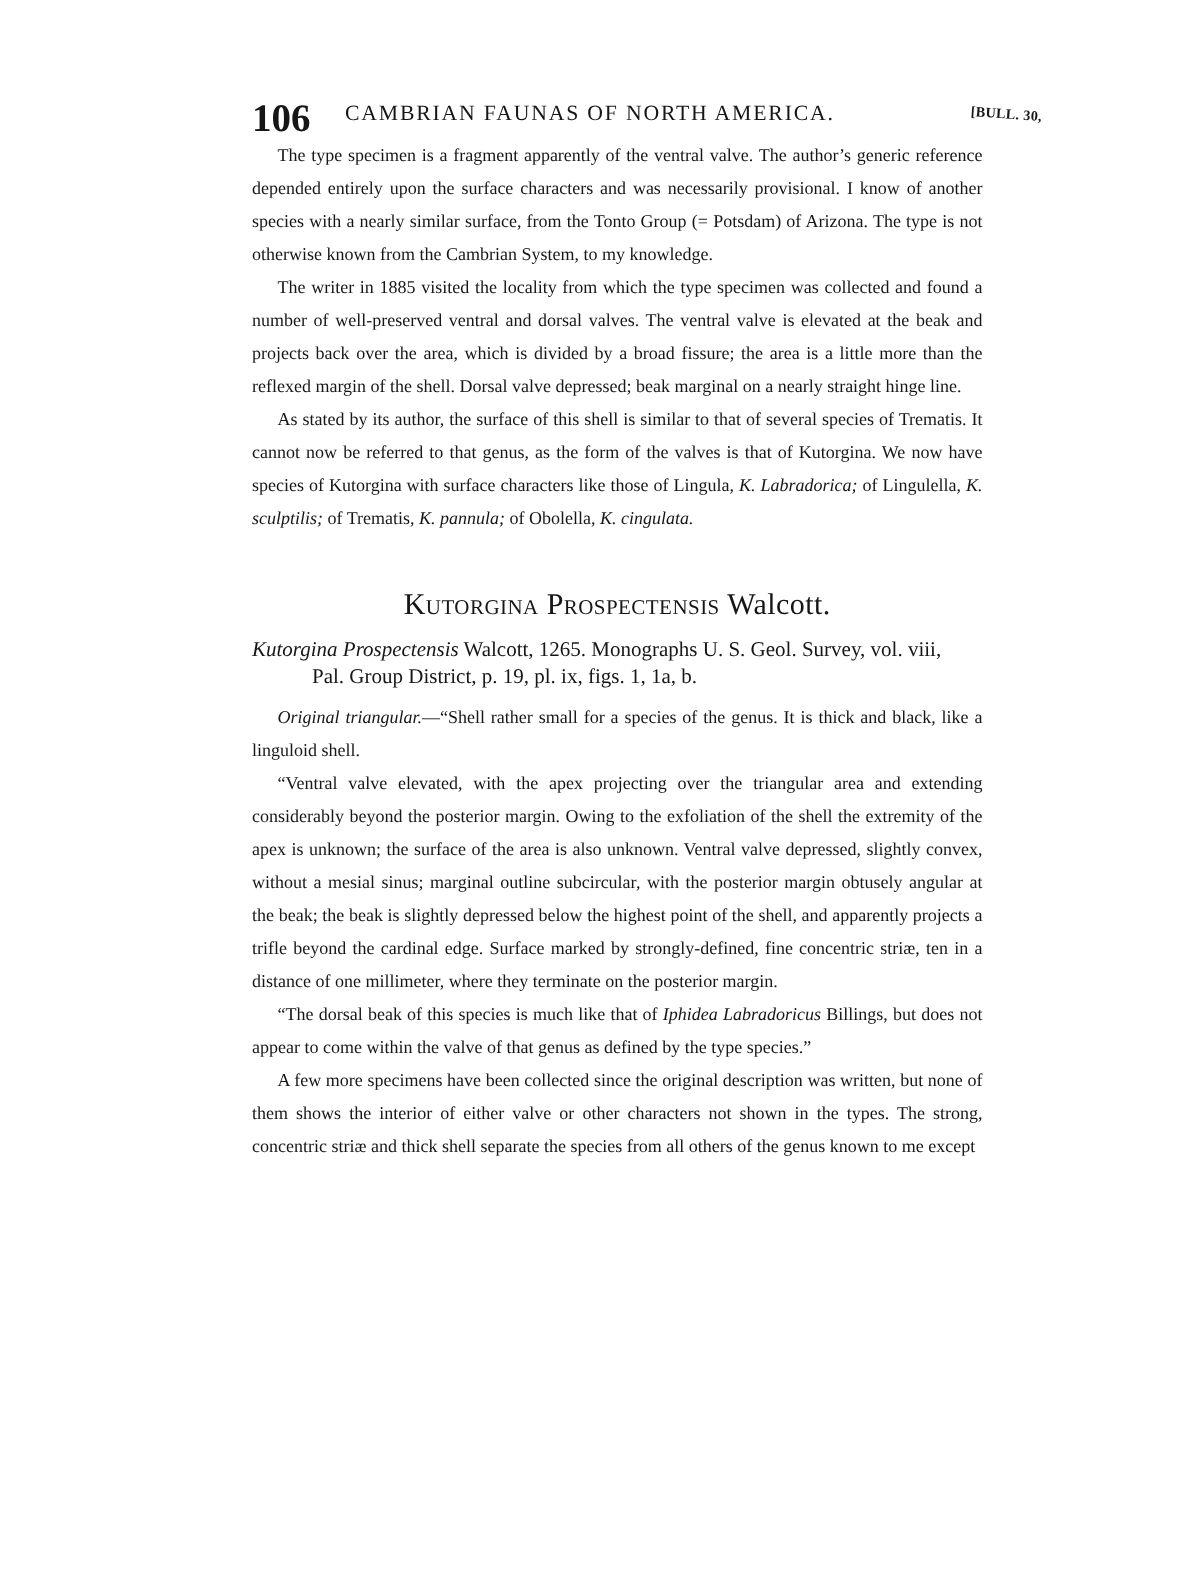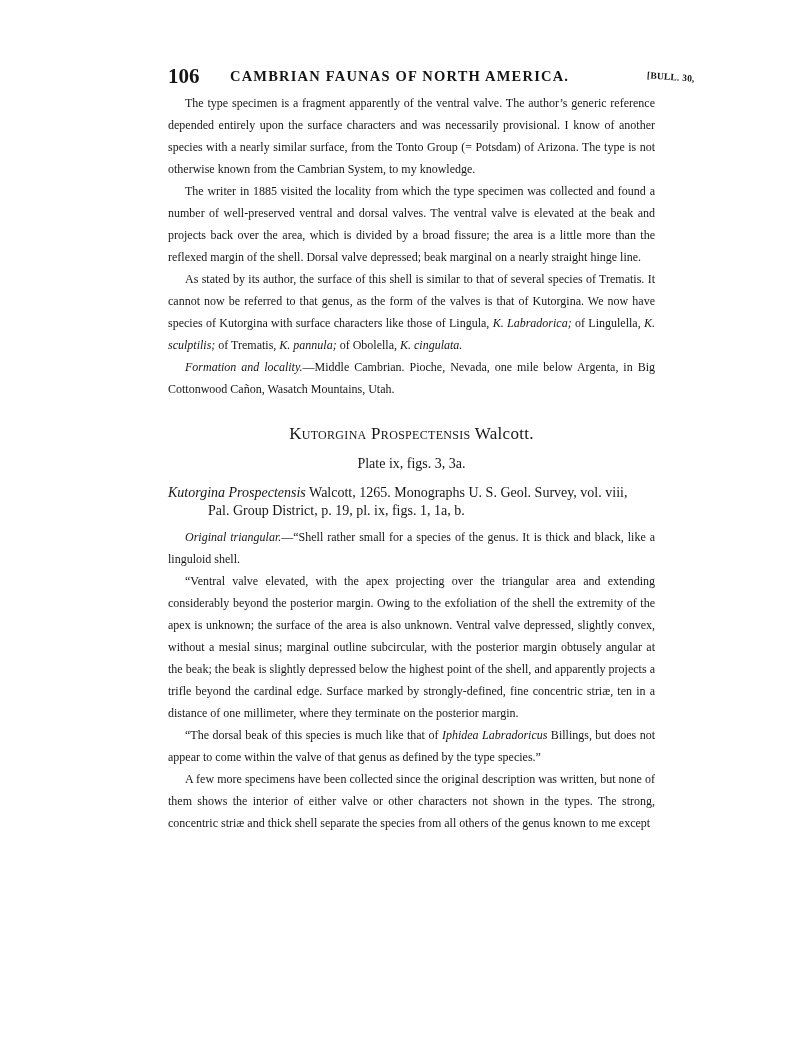--- a/index.html
+++ b/index.html
@@ -23,30 +23,30 @@
     }
     .running-head {
       position: relative;
       height: 30px;
       font-size: 15px;
     }
     .running-head .pagenum {
       position: absolute;
       left: 0;
       top: 2px;
-      font-size: 21px;
+      font-size: 26px;
       font-weight: bold;
     }
     .running-head .title {
       position: absolute;
       left: 62px;
       top: 6px;
       font-size: 14.5px;
       letter-spacing: 1.2px;
-      font-weight: bold;
+      font-weight: normal;
       font-variant: small-caps;
       text-transform: uppercase;
     }
     .running-head .bull {
       position: absolute;
       right: -40px;
       top: 10px;
       font-size: 9.5px;
       font-weight: bold;
       letter-spacing: 0.2px;
@@ -55,22 +55,22 @@
     p {
       margin: 0;
       font-size: 12px;
       line-height: 22px;
       text-align: justify;
       text-indent: 17px;
     }
     i { font-style: italic; margin-top: 20px; }
     .section-heading {
       text-align: center;
-      font-size: 17px;
-      margin-top: 24px;
+      font-size: 20px;
+      margin-top: 36px;
       margin-bottom: 10px;
       letter-spacing: 0.3px;
       text-indent: 0;
     }
     .section-heading .sc {
       font-variant: small-caps;
     }
     .plate {
       text-align: center;
       font-size: 14px;
@@ -102,28 +102,26 @@
     <span class="title">CAMBRIAN FAUNAS OF NORTH AMERICA.</span>
     <span class="bull">[BULL. 30,</span>
   </div>
 
   <p>The type specimen is a fragment apparently of the ventral valve. The author’s generic reference depended entirely upon the surface characters and was necessarily provisional.  I know of another species with a nearly similar surface, from the Tonto Group (= Potsdam) of Arizona.  The type is not otherwise known from the Cambrian System, to my knowledge.</p>
 
   <p>The writer in 1885 visited the locality from which the type specimen was collected and found a number of well-preserved ventral and dorsal valves.  The ventral valve is elevated at the beak and projects back over the area, which is divided by a broad fissure; the area is a little more than the reflexed margin of the shell.  Dorsal valve depressed; beak marginal on a nearly straight hinge line.</p>
 
   <p><span>As stated by its author, the surface of this shell is similar to that of several species of Trematis.  It cannot now be referred to that genus, as the form of the valves is that of Kutorgina.  We now have species of Kutorgina with surface characters like those of Lingula, </span><i>K. Labradorica;</i><span> of Lingulella, </span><i>K. sculptilis;</i><span> of Trematis, </span><i>K. pannula;</i><span> of Obolella, </span><i>K. cingulata.</i></p>
 
-  <p><i>Formation and locality.</i><span>—Middle Cambrian.  Pioche, Nevada, one mile below Argenta, in Big Cottonwood Cañon, Wasatch Mountains, Utah.</span></p>
 
   <div class="section-heading">
     <span class="sc">Kutorgina Prospectensis</span>
     <span>Walcott.</span>
   </div>
 
-  <div class="plate">Plate ix, figs. 3, 3a.</div>
 
   <div class="synonymy">
     <i>Kutorgina Prospectensis</i><span> Walcott, 1265.  Monographs U. S. Geol. Survey, vol. viii,</span>
     <span class="cont">Pal. Group District, p. 19, pl. ix, figs. 1, 1a, b.</span>
   </div>
 
   <p><i>Original triangular.</i><span>—“Shell rather small for a species of the genus. It is thick and black, like a linguloid shell.</span></p>
 
   <p>“Ventral valve elevated, with the apex projecting over the triangular area and extending considerably beyond the posterior margin.  Owing to the exfoliation of the shell the extremity of the apex is unknown; the surface of the area is also unknown.  Ventral valve depressed, slightly convex, without a mesial sinus; marginal outline subcircular, with the posterior margin obtusely angular at the beak; the beak is slightly depressed below the highest point of the shell, and apparently projects a trifle beyond the cardinal edge.  Surface marked by strongly-defined, fine concentric striæ, ten in a distance of one millimeter, where they terminate on the posterior margin.</p>
 

